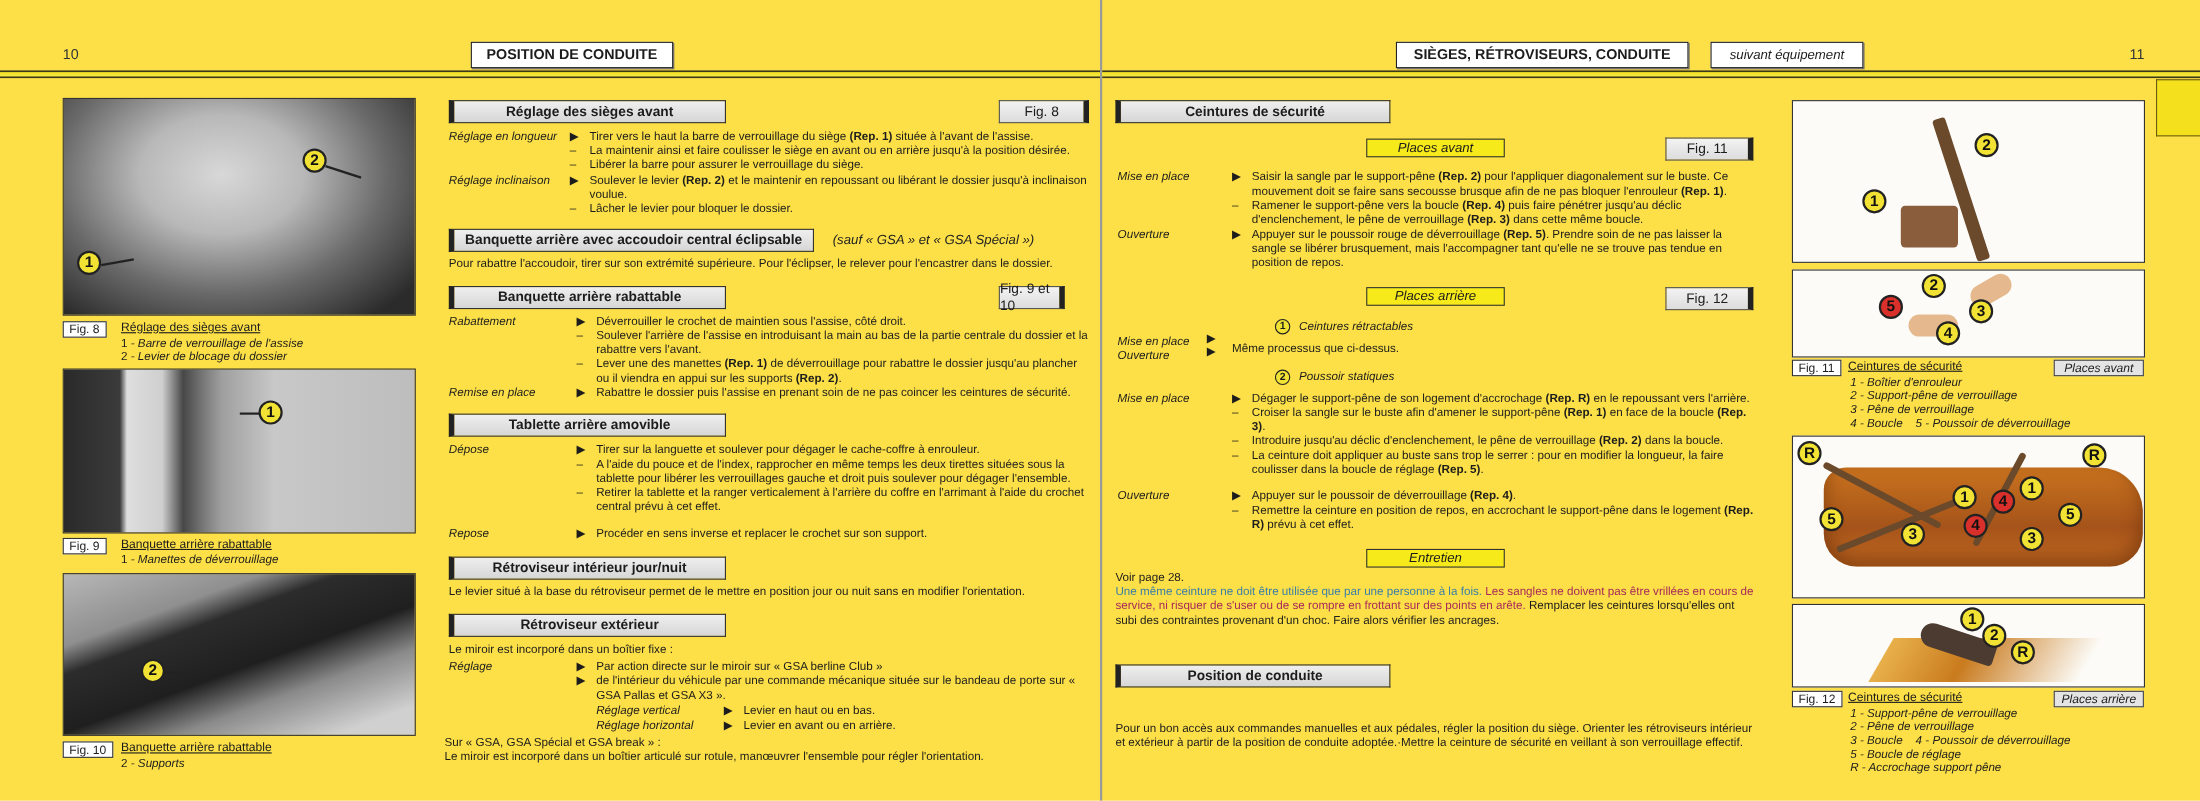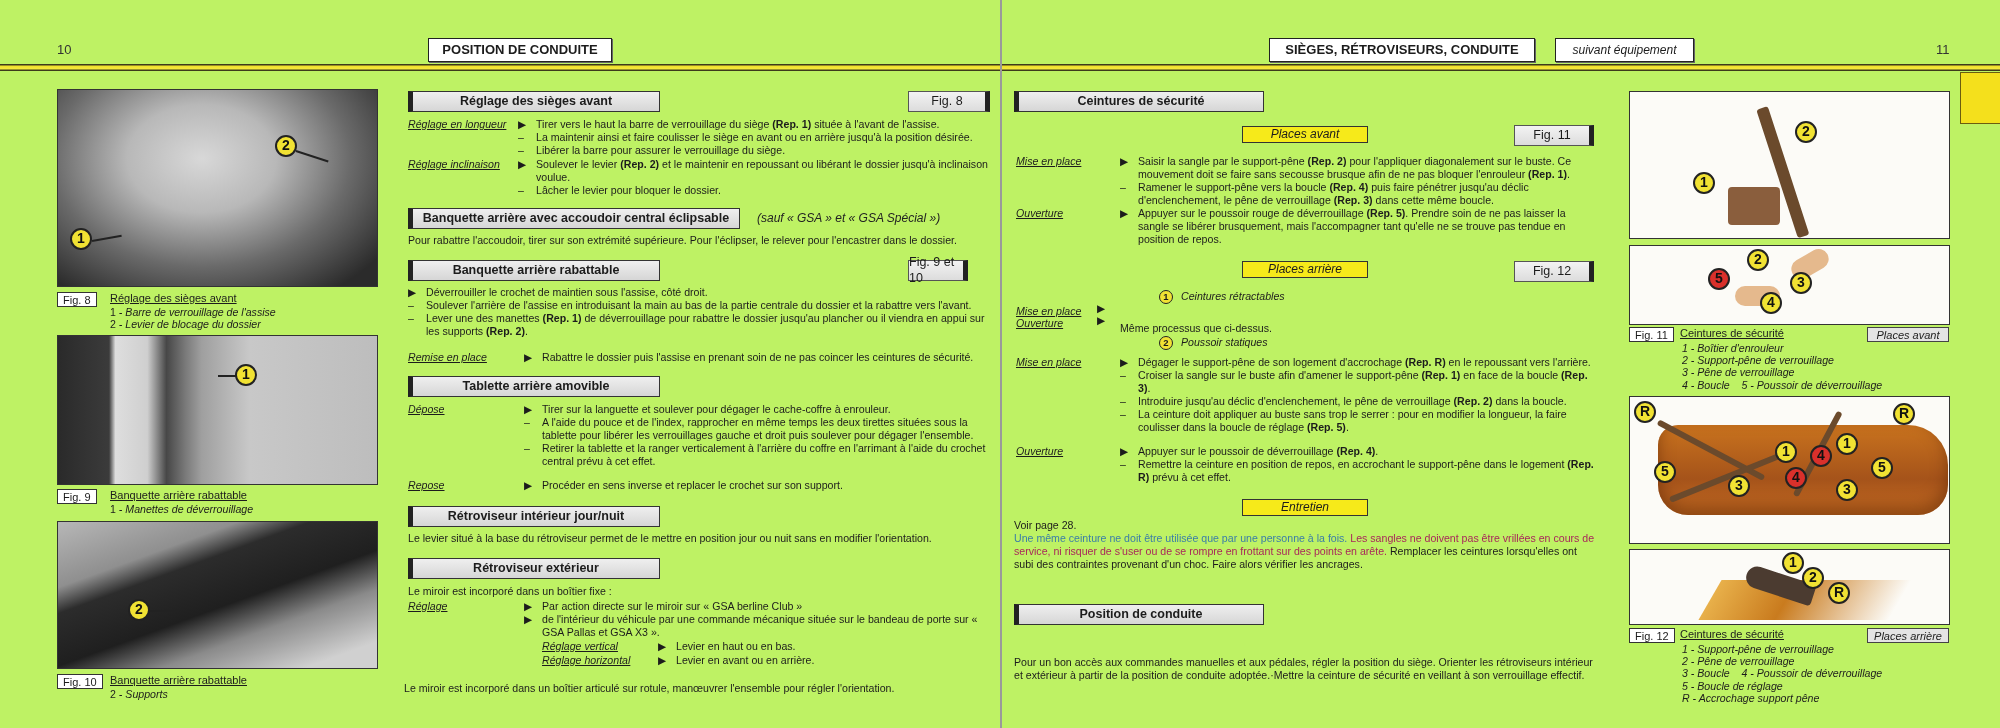--- a/index.html
+++ b/index.html
@@ -1,18 +1,18 @@
 <!DOCTYPE html>
 <html><head>
 <meta charset="utf-8">
 <style>
 *{box-sizing:border-box;margin:0;padding:0}
 html,body{width:2000px;height:728px;overflow:hidden;background:#f7f6f1}
 body{position:relative;font-family:"Liberation Sans",sans-serif;color:#1c1c1c;font-size:10.6px;line-height:1.22}
-.page{position:absolute;top:0;height:728px;background:#bef264}
+.page{position:absolute;top:0;height:728px;background:#fde047}
 #page-left{left:0;width:1000px}
 #page-right{left:1000px;width:1000px;border-left:2px solid #9a9a9a}
 .pnum{position:absolute;top:42px;font-size:13px;color:#333}
 .hdrbox{position:absolute;top:38px;height:24px;border:1px solid #222;background:#fff;font-weight:bold;font-size:13px;display:flex;align-items:center;justify-content:center;box-shadow:1px 1px 0 #666}
 .hdrbox.it{font-weight:normal;font-style:italic;font-size:12px}
 .yband{position:absolute;top:64px;height:7px;background:linear-gradient(#3d3a1c 0,#3d3a1c 1px,#f1e02a 2px,#f6e93c 5px,#3d3a1c 6px,#3d3a1c 7px)}
 .ytab{position:absolute;right:0;top:72px;width:40px;height:52px;background:#f4e01c;border:1px solid #6b5d10;border-right:none}
 
 .photo{position:absolute;border:1px solid #333;overflow:hidden}
 .ph-bw1{background:radial-gradient(ellipse at 45% 35%,#d8d8d8 0,#b8b8b8 30%,#6a6a6a 60%,#2b2b2b 90%)}
@@ -28,21 +28,21 @@
 .figlist .n{font-style:normal}
 .placestag{position:absolute;border:1px solid #444;background:#e4e4e4;font-style:italic;font-size:11px;text-align:center;height:15px;line-height:14px}
 
 .sechead{position:absolute;height:21px;border:1px solid #333;border-left:5px solid #222;background:linear-gradient(#efefef,#d6d6d6);font-weight:bold;font-size:12.5px;display:flex;align-items:center;justify-content:center}
 .figbox{position:absolute;height:21px;border:1px solid #555;border-right:5px solid #222;background:linear-gradient(#f3f3f3,#dcdcdc);font-size:12.5px;display:flex;align-items:center;justify-content:center}
 .ybox{position:absolute;height:17px;border:1px solid #333;background:#f6ea1a;font-style:italic;font-size:12px;display:flex;align-items:center;justify-content:center}
 .aside{position:absolute;font-style:italic;font-size:12px;color:#222}
 
 .row{position:absolute;display:flex}
 .lbl{width:110px;font-style:italic;flex:none}
-.lbl span{text-decoration:underline}
+.lbl span{}
 .items{flex:1}
 .it{display:flex}
 .mk{width:18px;flex:none;text-align:left}
 .para{position:absolute}
 .small-circle{display:inline-block;width:14px;height:14px;border-radius:50%;background:#f1e233;border:1.5px solid #222;font-size:9.5px;text-align:center;line-height:11px;font-weight:bold;margin-right:8px;font-style:normal;vertical-align:middle}
 .sub{position:absolute;font-style:italic;}
 .blue{color:#3a7ea8}
 .mag{color:#a8285a}
 .seat-illu{position:absolute;left:28px;top:28px;width:290px;height:90px;border-radius:20px 40px 30px 30px;background:linear-gradient(#c9731e,#a5531a 60%,#c76d23);box-shadow:inset 0 -8px 16px rgba(80,30,0,.5)}
 .belt{position:absolute;height:6px;background:#6b4a2c;border-radius:3px;transform-origin:0 50%}
@@ -121,20 +121,21 @@
     </div>
   </div>
 
   <div class="sechead" style="left:408px;top:208px;width:332px">Banquette arrière avec accoudoir central éclipsable</div>
   <div class="aside" style="left:757px;top:211px">(sauf « GSA » et « GSA Spécial »)</div>
   <div class="para" style="left:408px;top:234px;width:584px">Pour rabattre l'accoudoir, tirer sur son extrémité supérieure. Pour l'éclipser, le relever pour l'encastrer dans le dossier.</div>
 
   <div class="sechead" style="left:408px;top:260px;width:252px">Banquette arrière rabattable</div>
   <div class="figbox" style="left:908px;top:260px;width:60px">Fig. 9 et 10</div>
   <div class="row" style="left:408px;top:286px;width:584px">
+    <div class="lbl" style="width:116px"><span>Rabattement</span></div>
     <div class="items">
       <div class="it">
           <span class="mk">▶</span>
           <span>Déverrouiller le crochet de maintien sous l'assise, côté droit.</span>
         </div>
       <div class="it">
           <span class="mk">–</span>
           <span>Soulever l'arrière de l'assise en introduisant la main au bas de la partie centrale du dossier et la rabattre vers l'avant.</span>
         </div>
       <div class="it">
@@ -206,20 +207,21 @@
         <span>Levier en haut ou en bas.</span>
       </div>
   </div>
   <div class="row" style="left:542px;top:654px;width:450px">
     <div class="lbl" style="width:116px"><span>Réglage horizontal</span></div>
     <div class="it">
         <span class="mk">▶</span>
         <span>Levier en avant ou en arrière.</span>
       </div>
   </div>
+  <div class="para" style="left:404px;top:669px;width:584px">Sur « GSA, GSA Spécial et GSA break » :</div>
   <div class="para" style="left:404px;top:682px;width:584px">Le miroir est incorporé dans un boîtier articulé sur rotule, manœuvrer l'ensemble pour régler l'orientation.</div>
 </div>
 
 <div class="page" id="page-right">
   <div class="hdrbox" style="left:267px;width:266px">SIÈGES, RÉTROVISEURS, CONDUITE</div>
   <div class="hdrbox it" style="left:553px;width:139px">suivant équipement</div>
   <div class="pnum" style="left:934px">11</div>
   <div class="yband" style="left:0;width:1000px"></div>
   <div class="ytab"></div>
 
@@ -248,21 +250,21 @@
         </div>
     </div>
   </div>
 
   <div class="ybox" style="left:240px;top:261px;width:126px">Places arrière</div>
   <div class="figbox" style="left:512px;top:261px;width:80px">Fig. 12</div>
   <div class="sub" style="left:157px;top:290px"><span class="small-circle">1</span><span>Ceintures rétractables</span></div>
   <div class="lbl" style="position:absolute;left:14px;top:305px"><span>Mise en place</span></div>
   <div class="lbl" style="position:absolute;left:14px;top:317px"><span>Ouverture</span></div>
   <div style="position:absolute;left:95px;top:303px;line-height:1.1">▶<br>▶</div>
-  <div class="para" style="left:118px;top:322px">Même processus que ci-dessus.</div>
+  <div class="para" style="left:118px;top:311px">Même processus que ci-dessus.</div>
   <div class="sub" style="left:157px;top:336px"><span class="small-circle">2</span><span>Poussoir statiques</span></div>
 
   <div class="row" style="left:14px;top:356px;width:582px">
     <div class="lbl" style="width:104px"><span>Mise en place</span></div>
     <div class="items">
       <div class="it">
           <span class="mk">▶</span>
           <span>Dégager le support-pêne de son logement d'accrochage <b>(Rep. R)</b> en le repoussant vers l'arrière.</span>
         </div>
       <div class="it">

